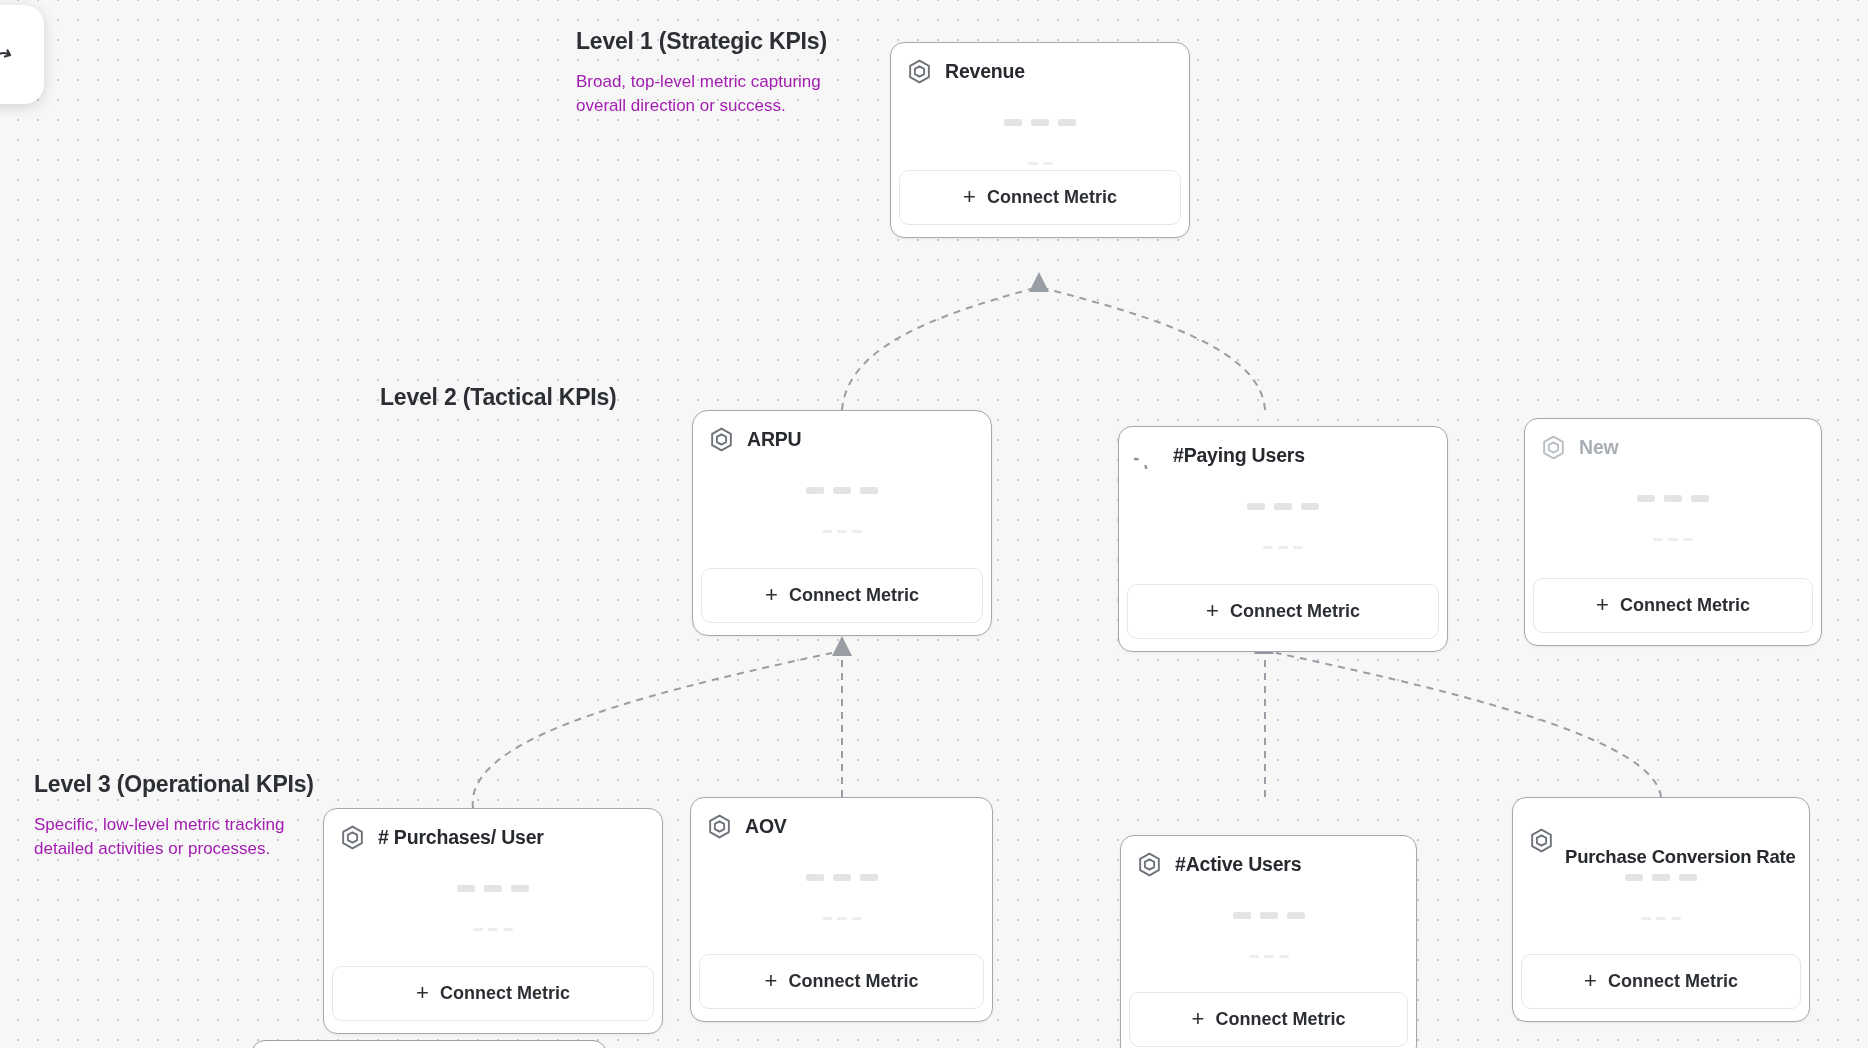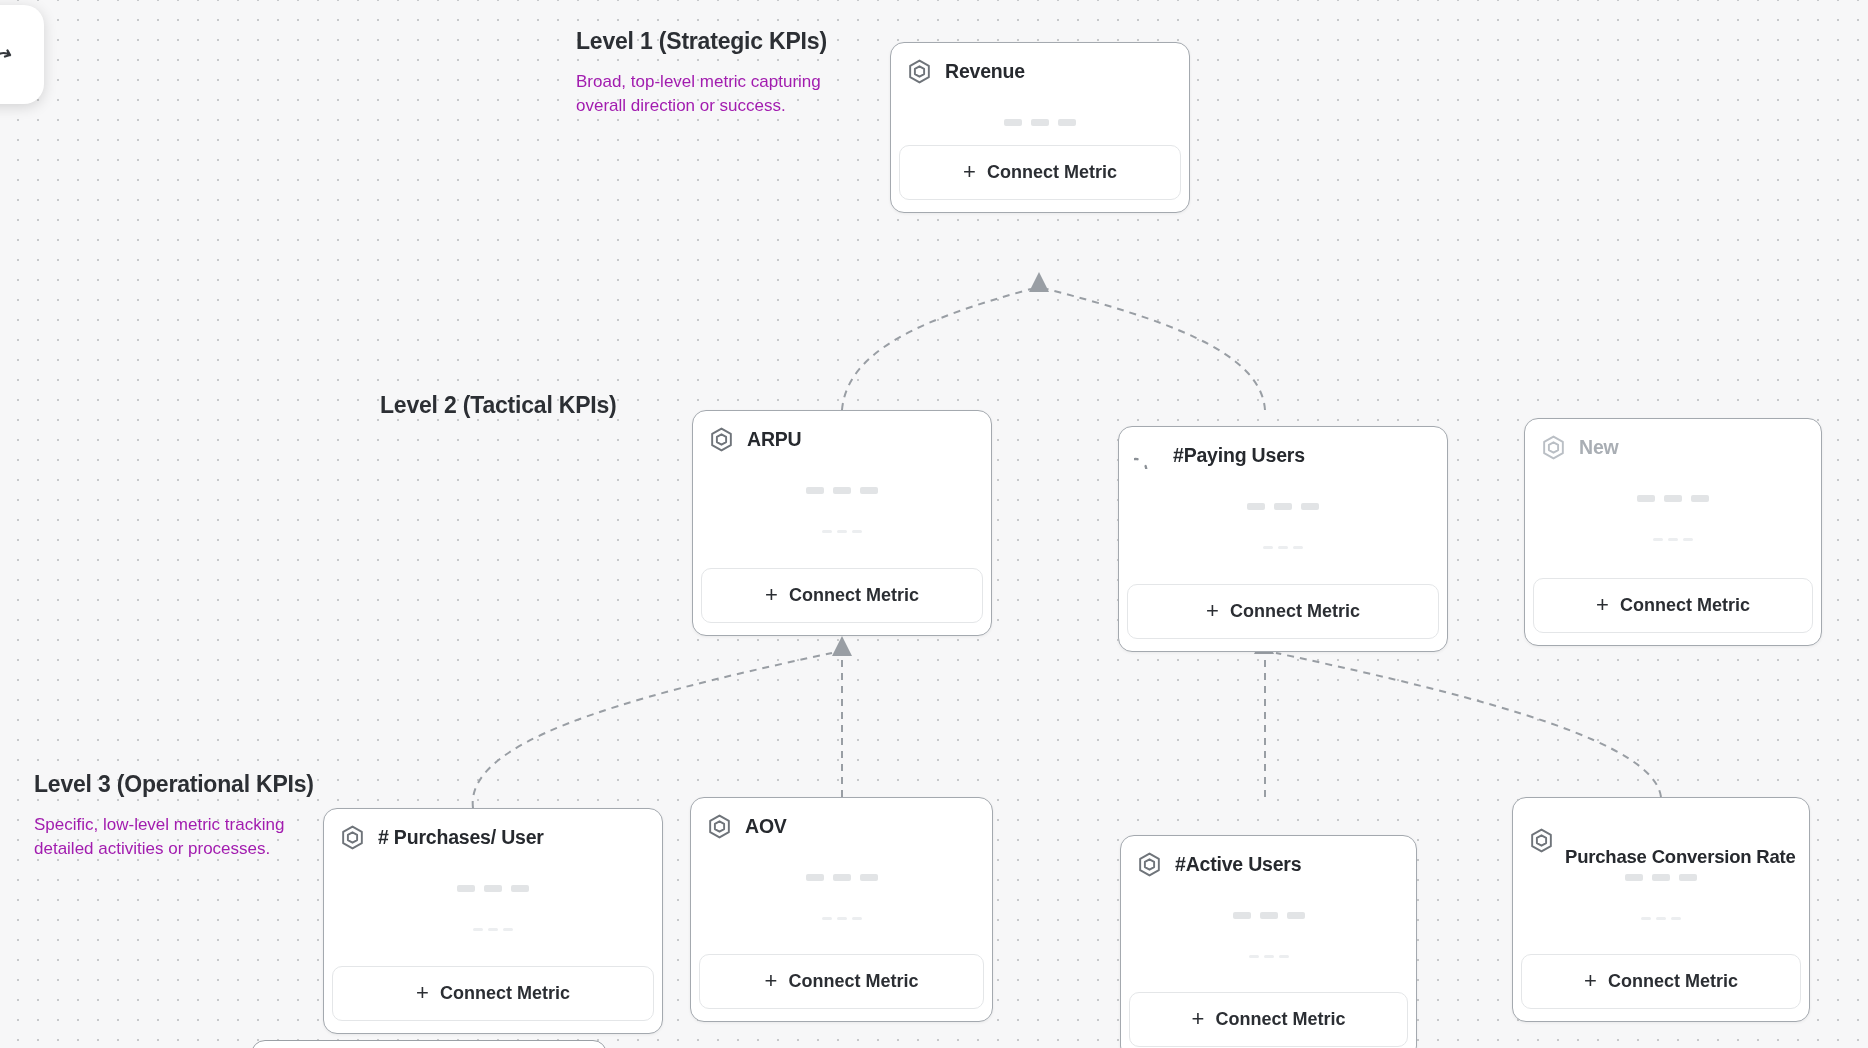--- a/index.html
+++ b/index.html
@@ -110,33 +110,33 @@
 </svg>
 
 <div class="level-label" style="left:576px; top:28px;">
   <div class="level-title">Level 1 (Strategic KPIs)</div>
   <div class="level-desc">
     <div>Broad, top-level metric capturing</div>
     <div>overall direction or success.</div>
   </div>
 </div>
 
-<div class="level-label" style="left:380px; top:392px;">
+<div class="level-label" style="left:380px; top:384px;">
   <div class="level-title">Level 2 (Tactical KPIs)</div>
 </div>
 
 <div class="level-label" style="left:34px; top:771px;">
   <div class="level-title">Level 3 (Operational KPIs)</div>
   <div class="level-desc">
     <div>Specific, low-level metric tracking</div>
     <div>detailed activities or processes.</div>
   </div>
 </div>
 
-<div class="card" style="left:890px; top:42px; width:300px; height:171px;">
+<div class="card" style="left:890px; top:42px; width:300px; height:196px;">
   <div class="card-header">
     <span class="metric-icon">
       <svg viewBox="0 0 24 24" fill="none" stroke="#6f747a" stroke-width="1.7" stroke-linejoin="round">
         <path d="M12 2.3 L20.3 7 V17 L12 21.7 L3.7 17 V7 Z"></path>
         <path d="M12 7.4 L16.1 9.7 V14.3 L12 16.6 L7.9 14.3 V9.7 Z"></path>
       </svg>
     </span>
     <span class="card-title">Revenue</span>
   </div>
   <div class="skeleton-row1">
@@ -147,21 +147,21 @@
   <div class="skeleton-row2">
       <b></b>
       <b></b>
     </div>
   <button class="connect-btn">
     <span class="plus">+</span>
     <span>Connect Metric</span>
   </button>
 </div>
 
-<div class="card" style="left:692px; top:410px; width:300px; height:226px;">
+<div class="card" style="left:692px; top:410px; width:300px; height:226px;border-radius:16px;">
   <div class="card-header">
     <span class="metric-icon">
       <svg viewBox="0 0 24 24" fill="none" stroke="#6f747a" stroke-width="1.7" stroke-linejoin="round">
         <path d="M12 2.3 L20.3 7 V17 L12 21.7 L3.7 17 V7 Z"></path>
         <path d="M12 7.4 L16.1 9.7 V14.3 L12 16.6 L7.9 14.3 V9.7 Z"></path>
       </svg>
     </span>
     <span class="card-title">ARPU</span>
   </div>
   <div class="skeleton-row1">

